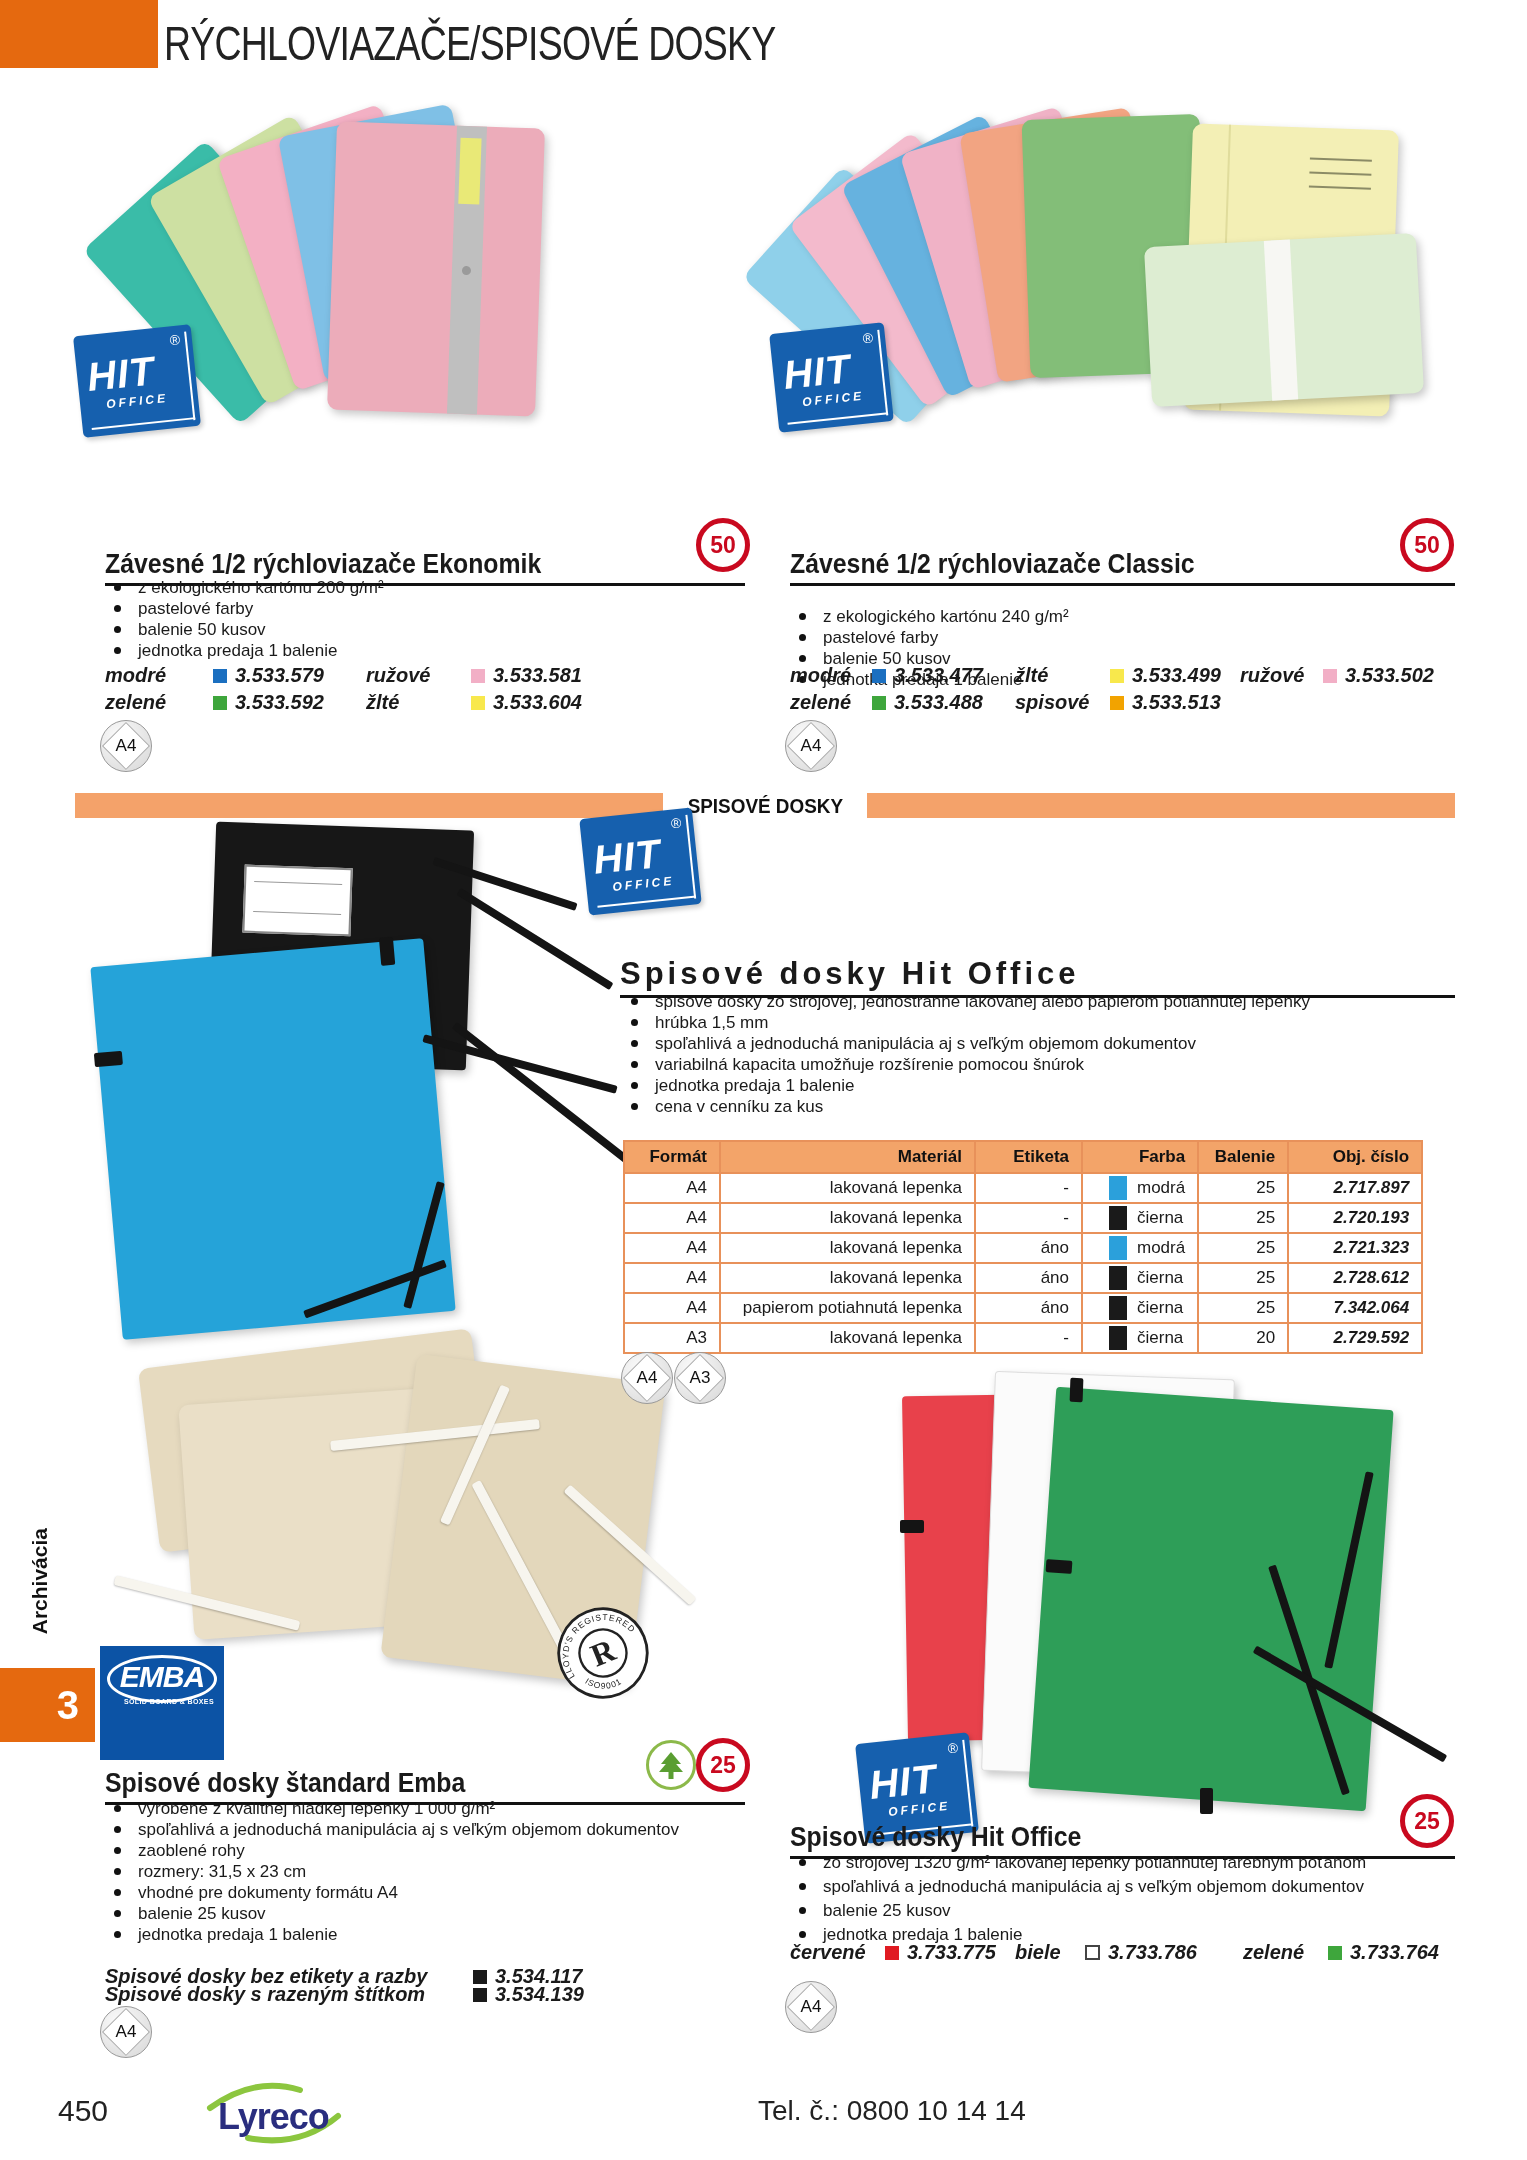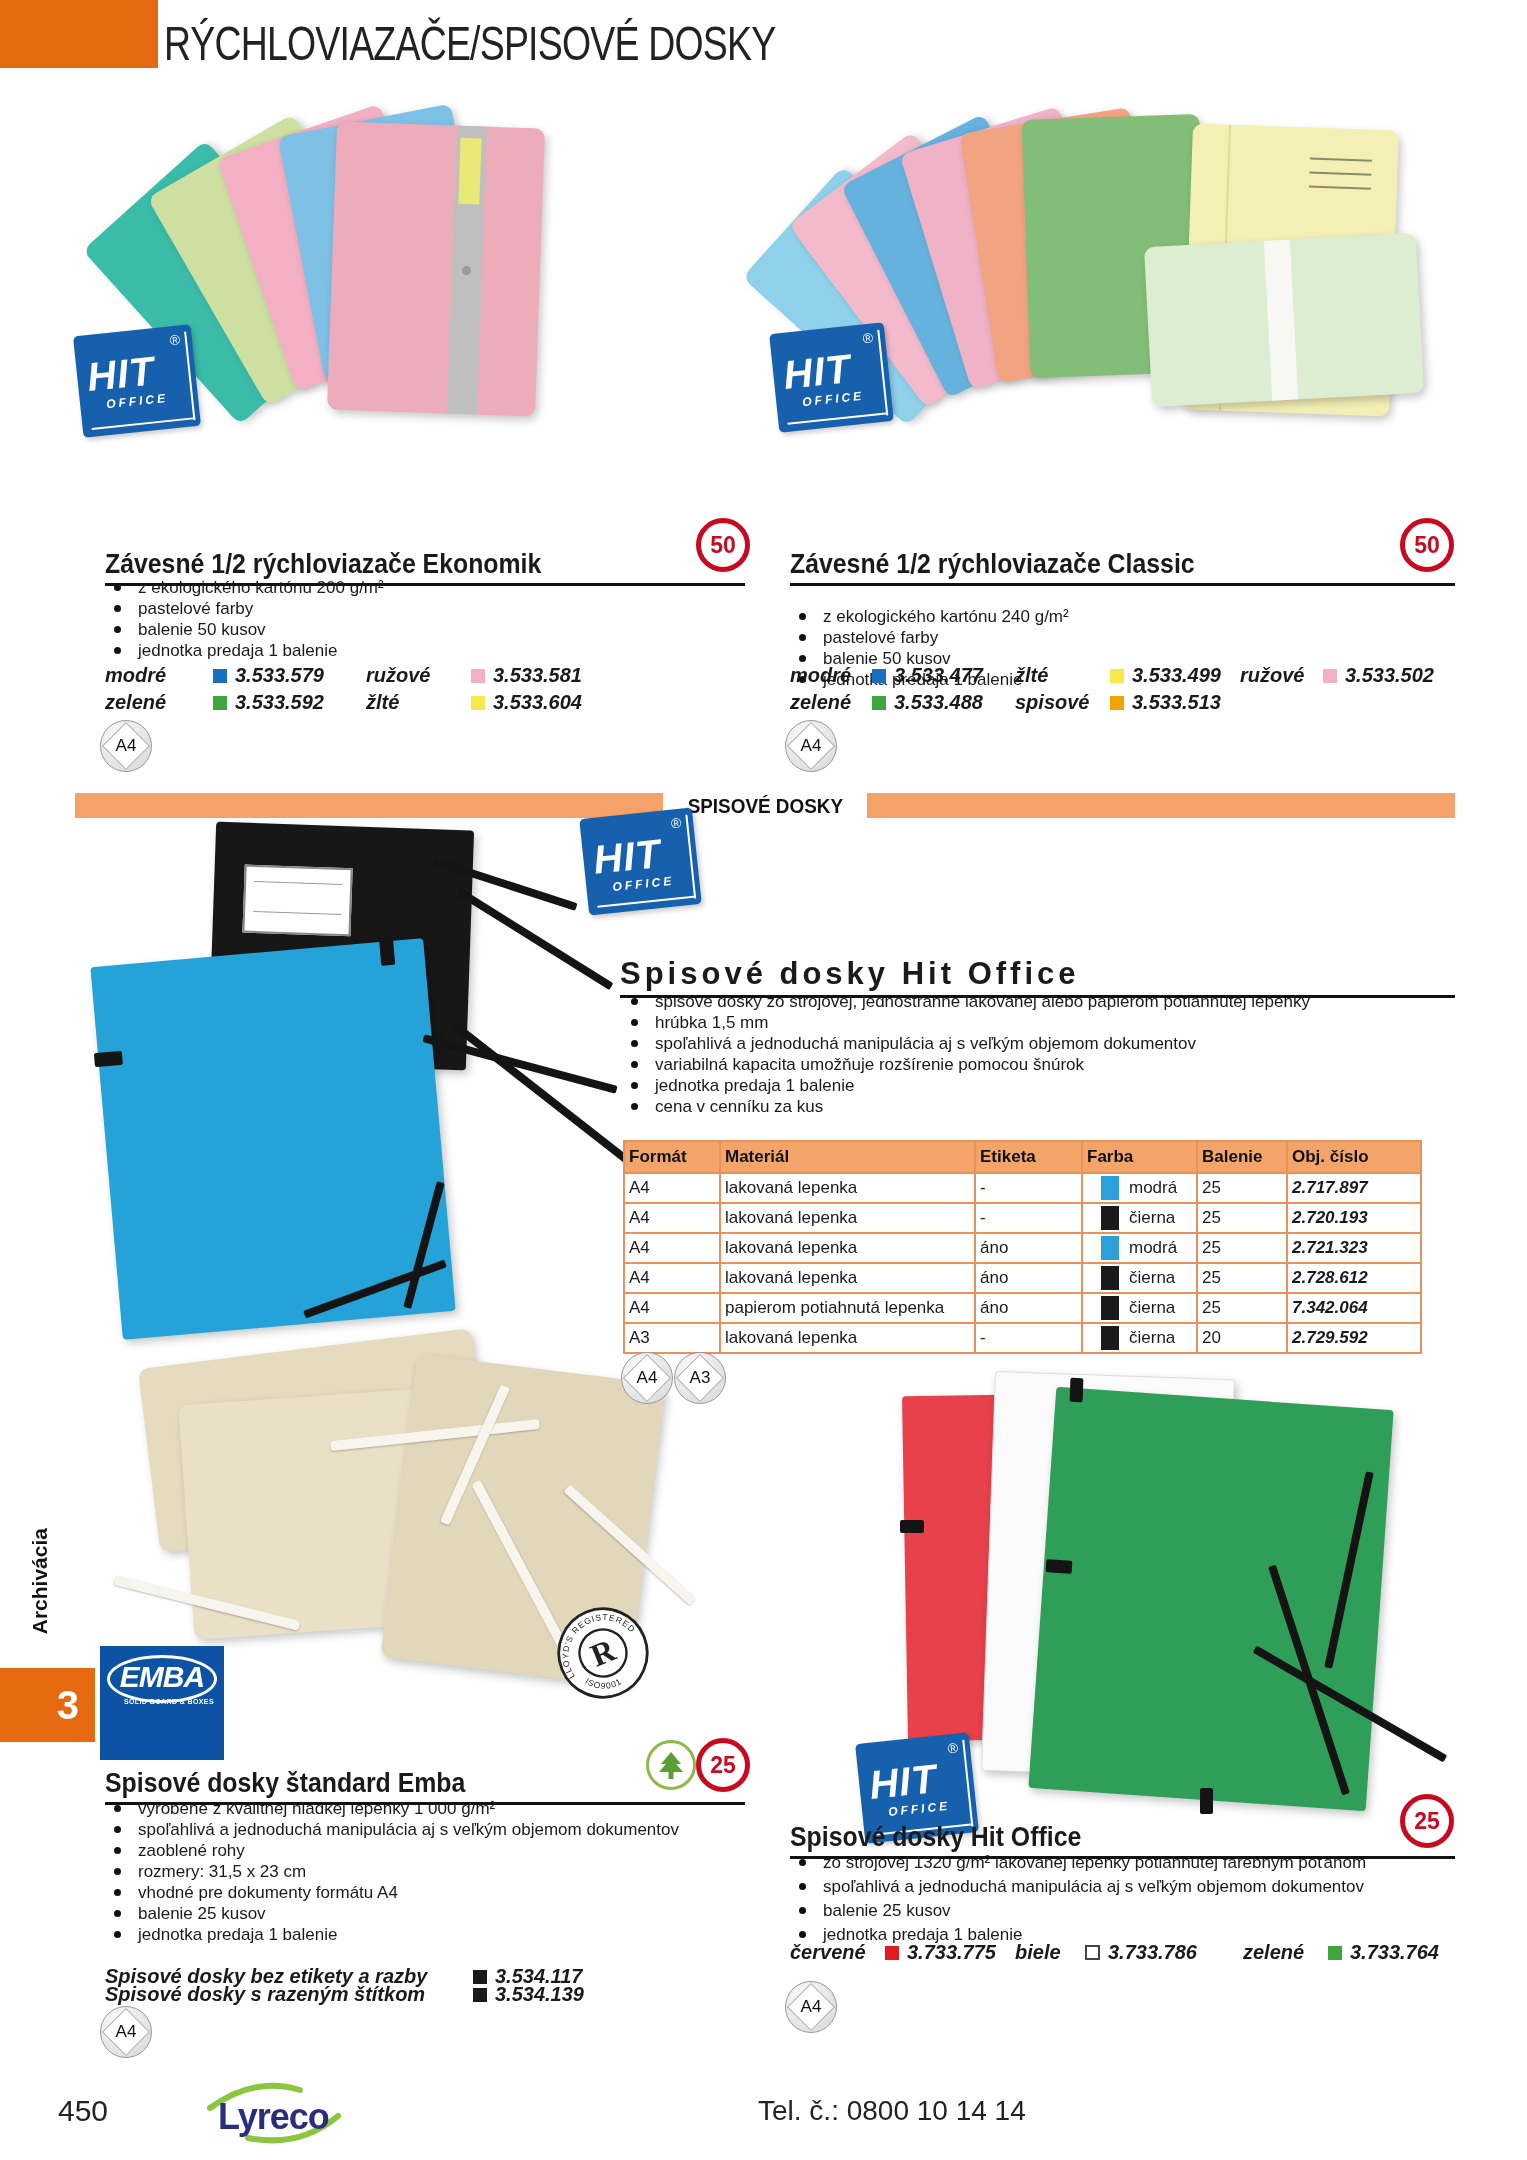--- a/index.html
+++ b/index.html
@@ -31,21 +31,21 @@
   
   .qty{width:54px;height:54px;border-radius:50%;background:#fff;border:5px solid #C9091F;box-sizing:border-box;
        display:flex;align-items:center;justify-content:center;color:#C9091F;font-weight:700;font-size:23px;}
   
   .fmt{width:52px;height:52px;border-radius:50%;border:1px solid #999;box-sizing:border-box;
        background:radial-gradient(circle at 35% 30%,#fbfbfb,#d6d6d6);display:flex;align-items:center;justify-content:center;}
   .fmt::before{content:"";position:absolute;width:32px;height:32px;background:#fff;border:1px solid #aaa;transform:rotate(45deg);}
   .fmt span{position:relative;font-size:17px;color:#111;}
   
   .tbl{left:623px;top:1140px;border-collapse:collapse;table-layout:fixed;font-size:17px;}
-  .tbl th,.tbl td{border:2.5px solid #E8915A;text-align:left;padding:0 4px;height:28px;overflow:hidden;white-space:nowrap;}
+  .tbl th,.tbl td{border:2.5px solid #E8915A;text-align:right;padding:0 12px;height:28px;overflow:hidden;white-space:nowrap;}
   .tbl th{background:#F3A469;font-weight:700;height:30px;color:#111;}
   .tbl td.objc{font-weight:700;font-style:italic;}
   .fsq{display:inline-block;width:18px;height:24px;vertical-align:middle;margin-right:10px;}
   .farba-wrap{display:flex;align-items:center;justify-content:flex-start;padding-left:14px;}
   
   .hit{background:#1660AE;border-radius:5px;transform:rotate(-6deg);box-shadow:2px 3px 5px rgba(0,0,0,.2);}
   .hit::after{content:"";position:absolute;right:5px;top:7px;bottom:6px;border-right:2px solid #fff;}
   .hit::before{content:"";position:absolute;left:9px;right:5px;bottom:7px;border-bottom:2px solid #fff;}
   .hit .w{position:absolute;left:10px;top:20px;color:#fff;font-style:italic;font-weight:700;font-size:40px;letter-spacing:1px;}
   .hit .o{position:absolute;left:26px;top:64px;color:#fff;font-style:italic;font-weight:700;font-size:12px;letter-spacing:3px;}

